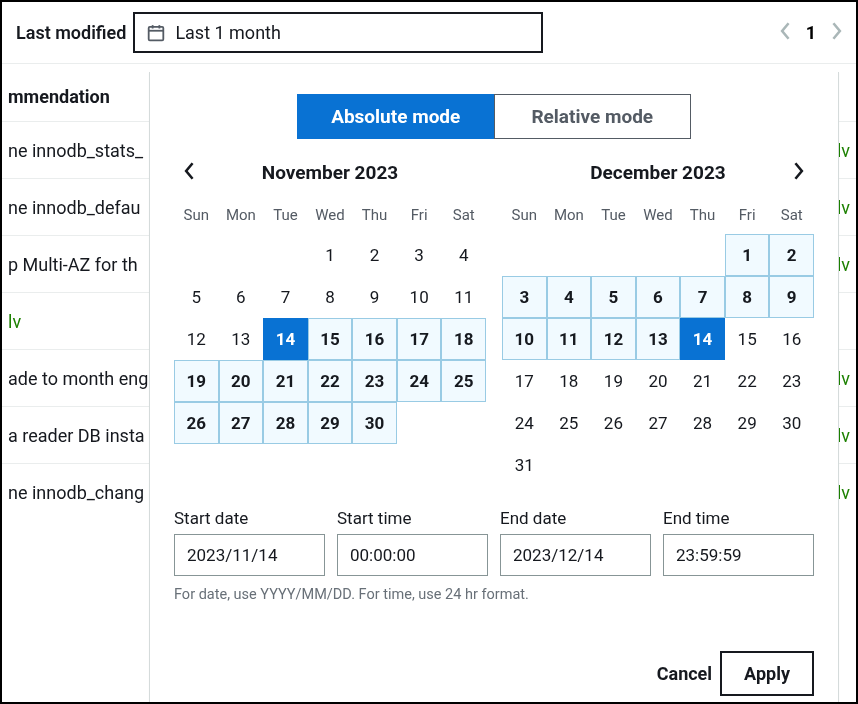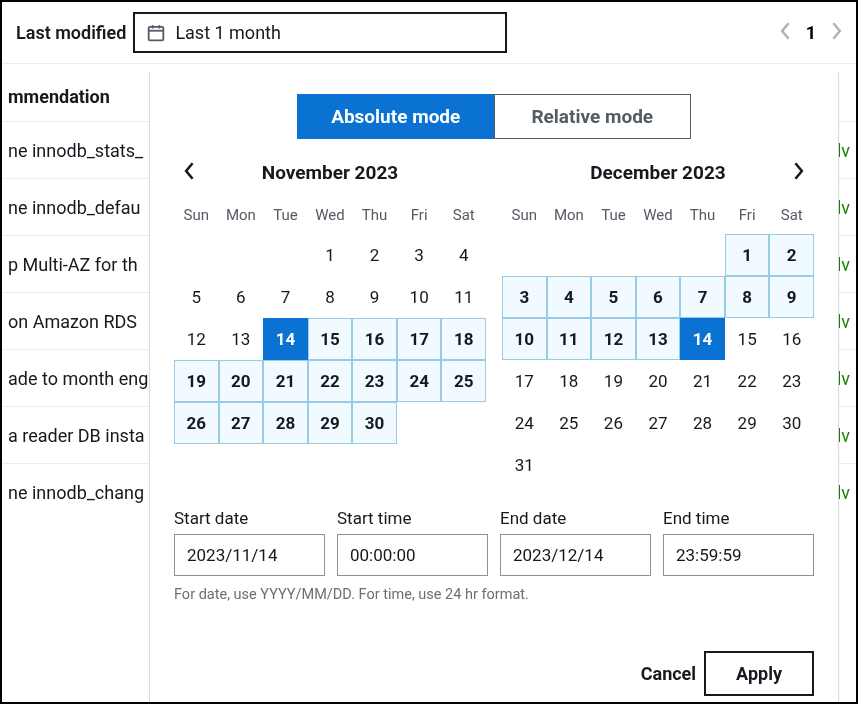--- a/index.html
+++ b/index.html
@@ -1,20 +1,20 @@
 <!DOCTYPE html>
 <html><head>
   <meta charset="utf-8">
   <style>
     * { box-sizing: border-box; margin: 0; padding: 0; font-family: -apple-system, BlinkMacSystemFont, "Segoe UI", Roboto, Helvetica, Arial, sans-serif; }
     body { width: 858px; height: 704px; border: 2px solid #000; position: relative; overflow: hidden; background: #fff; }
     
     .header-bar { display: flex; align-items: center; padding: 10px 14px; border-bottom: 1px solid #eaeded; gap: 7px; }
     .header-label { font-size: 18px; color: #16191f; font-weight: 600; }
-    .filter-box { display: flex; align-items: center; gap: 10px; border: 2px solid #16191f; padding: 8px 12px; width: 374px; background: #fff; }
+    .filter-box { display: flex; align-items: center; gap: 10px; border: 2px solid #16191f; padding: 8px 12px; width: 410px; background: #fff; }
     .cal-icon { width: 18px; height: 18px; display: inline-flex; align-items: center; justify-content: center; color: #545b64; }
     .filter-text { font-size: 18px; color: #16191f; }
     .pagination { margin-left: auto; display: flex; align-items: center; gap: 14px; }
     .pag-btn { color: #aab7b8; font-size: 22px; background: none; border: none; cursor: pointer; }
     .pag-num { font-size: 18px; font-weight: 700; }
     
     .bg-table { position: absolute; top: 70px; left: 0; right: 0; }
     .bg-head { font-size: 18px; font-weight: 700; padding: 14px 6px; color: #16191f; }
     .bg-rows { }
     .bg-row { display: flex; justify-content: space-between; align-items: center; border-top: 1px solid #eaeded; height: 57px; padding: 0 6px; font-size: 18px; color: #16191f; }
@@ -45,21 +45,21 @@
     
     .inputs-row { display: flex; gap: 12px; margin-top: 22px; }
     .inp-group { flex: 1; display: flex; flex-direction: column; gap: 6px; }
     .inp-label { font-size: 17px; color: #16191f; }
     .inp-field { border: 1px solid #879596; padding: 10px 12px; font-size: 17px; color: #16191f; width: 100%; }
     
     .hint { font-size: 14.5px; color: #687078; margin-top: 10px; }
     
     .footer { display: flex; justify-content: flex-end; margin-top: 48px; align-items: center; }
     .btn-cancel { background: none; border: none; font-size: 18px; font-weight: 700; color: #16191f; cursor: pointer; padding: 10px 8px; }
-    .btn-apply { background: #fff; border: 2px solid #16191f; font-size: 18px; font-weight: 700; color: #16191f; cursor: pointer; padding: 10px 30px; }
+    .btn-apply { background: #fff; border: 2px solid #16191f; font-size: 18px; font-weight: 700; color: #16191f; cursor: pointer; padding: 10px 22px; }
   </style>
 </head>
 <body>
 
 <div class="header-bar">
   <span class="header-label">Last modified</span>
   <div class="filter-box">
     <span class="cal-icon">
       <svg width="18" height="18" viewBox="0 0 16 16" fill="none" stroke="#545b64" stroke-width="1.6">
           <rect x="1.5" y="2.5" width="13" height="12" rx="1"></rect>
@@ -94,21 +94,20 @@
       </div>
       <div class="bg-row">
         <span>ne innodb_defau</span>
         <span class="bg-row-status">lv</span>
       </div>
       <div class="bg-row">
         <span>p Multi-AZ for th</span>
         <span class="bg-row-status">lv</span>
       </div>
       <div class="bg-row">
-        <span>on Amazon RDS</span>
         <span class="bg-row-status">lv</span>
       </div>
       <div class="bg-row">
         <span>ade to month eng</span>
         <span class="bg-row-status">lv</span>
       </div>
       <div class="bg-row">
         <span>a reader DB insta</span>
         <span class="bg-row-status">lv</span>
       </div>

